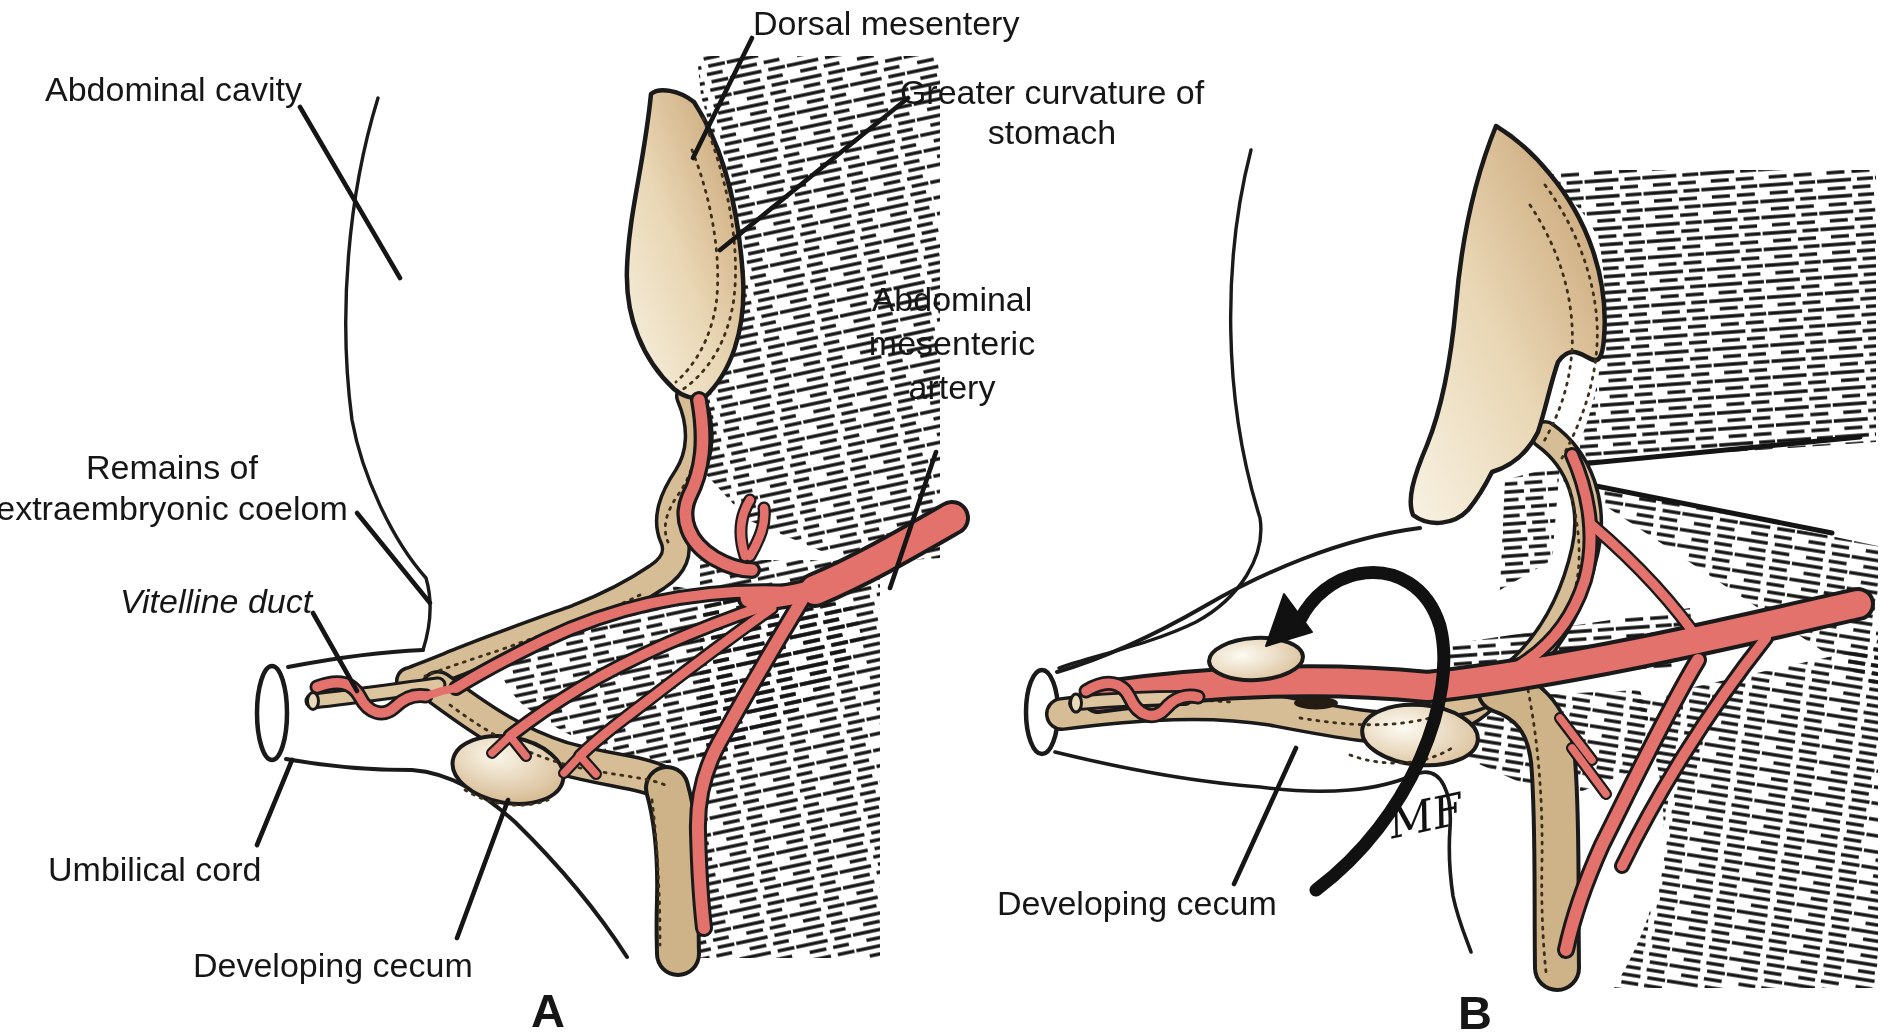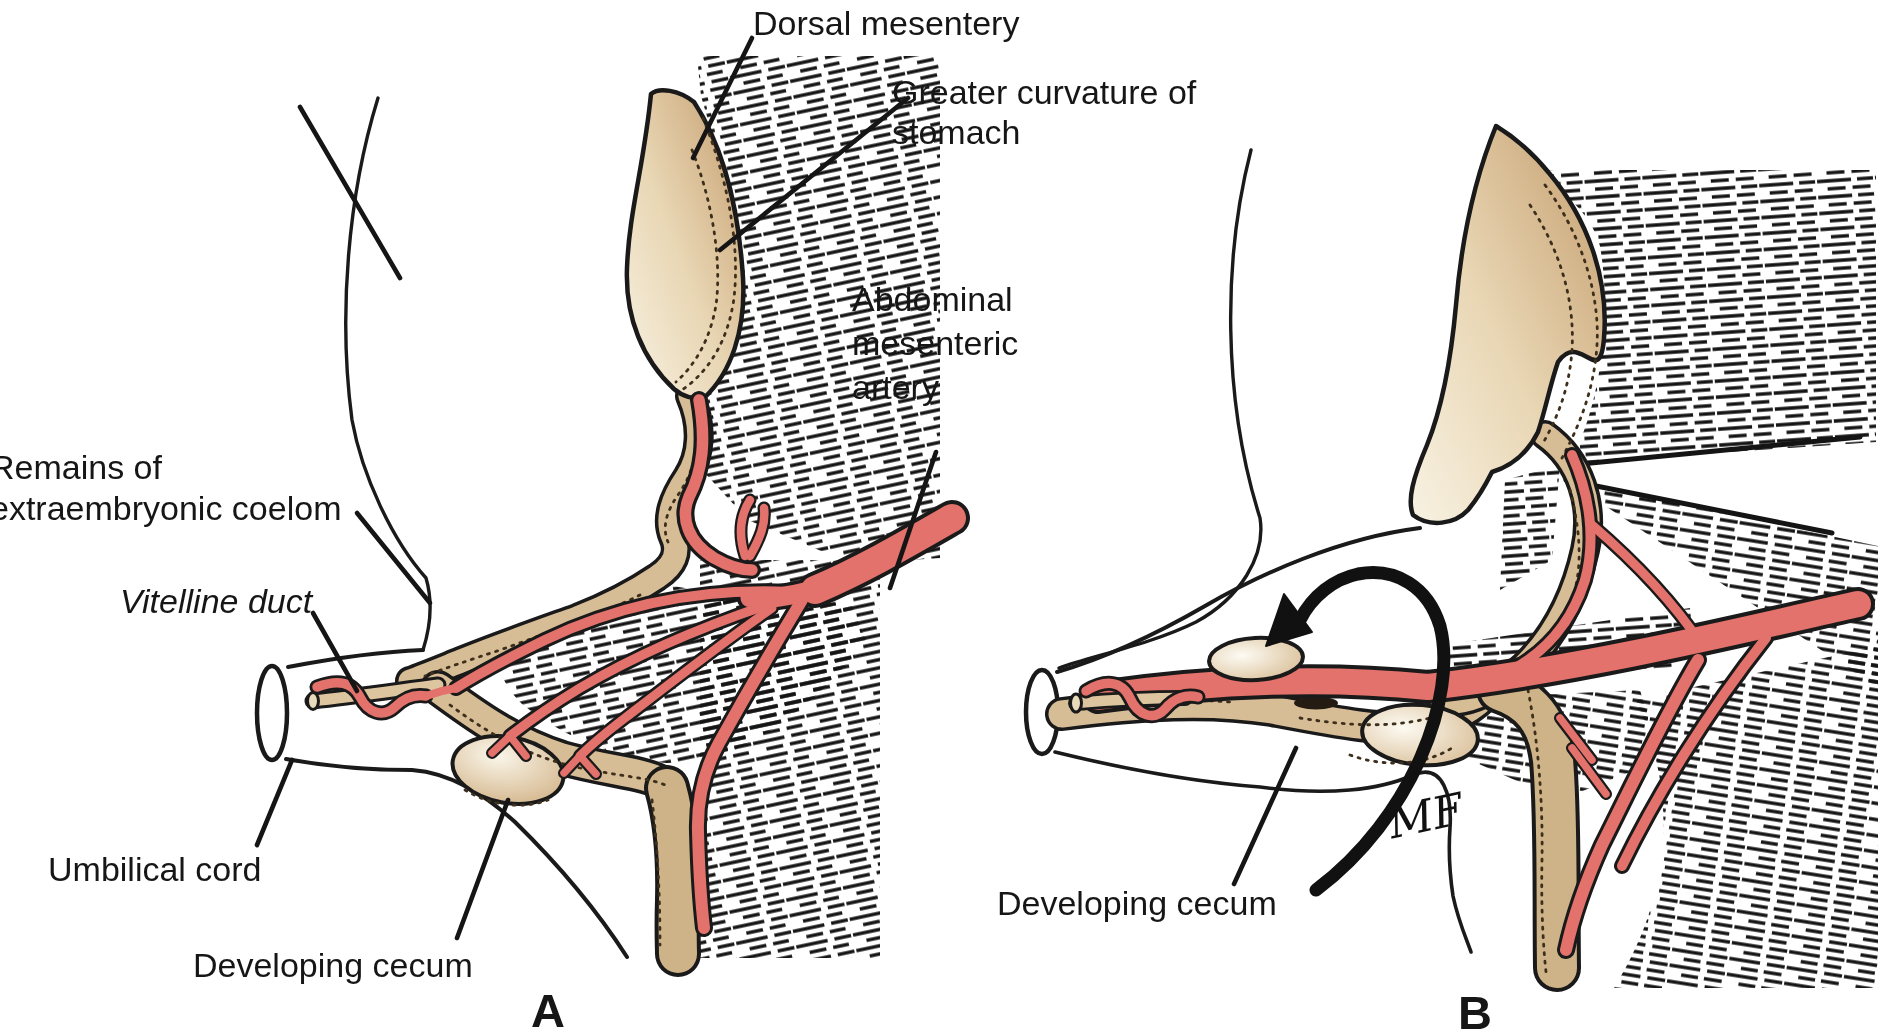--- a/index.html
+++ b/index.html
@@ -1,20 +1,20 @@
 <!DOCTYPE html>
 <html><head>
 <meta charset="utf-8">
 <style>
   html,body{margin:0;padding:0;background:#fff;}
   .stage{position:relative;width:1883px;height:1033px;background:#fff;overflow:hidden;
          font-family:"Liberation Sans", sans-serif;color:#161616;}
   .stage svg{position:absolute;left:0;top:0;}
   .lbl{position:absolute;font-size:34px;line-height:1.18;white-space:nowrap;color:#161616;}
-  .lbl.center{transform:translateX(-50%);text-align:left;white-space:normal;}
+  .lbl.center{transform:translateX(-50%);text-align:center;white-space:normal;}
   .panel-letter{font-weight:bold;font-size:47px;transform:translateX(-50%);}
   .sig{position:absolute;font-family:"DejaVu Serif", serif;font-style:italic;font-size:44px;
        transform:rotate(-12deg);color:#111;}
 </style>
 </head>
 <body>
 
 <div class="stage">
 
 <svg width="1883" height="1033" viewBox="0 0 1883 1033">
@@ -190,20 +190,21 @@
     <line x1="357" y1="513" x2="430" y2="603"></line>
     <line x1="313" y1="613" x2="357" y2="691"></line>
     <line x1="257" y1="845" x2="292" y2="760"></line>
     <line x1="457" y1="938" x2="508" y2="800"></line>
     <line x1="1234" y1="884" x2="1296" y2="748"></line>
   </g>
 </svg>
 
   <div class="lbl" style="left:753px;top:3px;">Dorsal mesentery</div>
 
+  <div class="lbl" style="left:45px;top:69px;">Abdominal cavity</div>
 
   <div class="lbl center" style="left:1052px;top:72px;width:320px;">Greater curvature of stomach</div>
 
   <div class="lbl center" style="left:952px;top:277px;width:200px;line-height:1.3;">Abdominal mesenteric artery</div>
 
   <div class="lbl center" style="left:172px;top:447px;width:364px;line-height:1.2;">Remains of extraembryonic coelom</div>
 
   <div class="lbl" style="left:120px;top:581px;font-style:italic;">Vitelline duct</div>
 
   <div class="lbl" style="left:48px;top:849px;">Umbilical cord</div>

